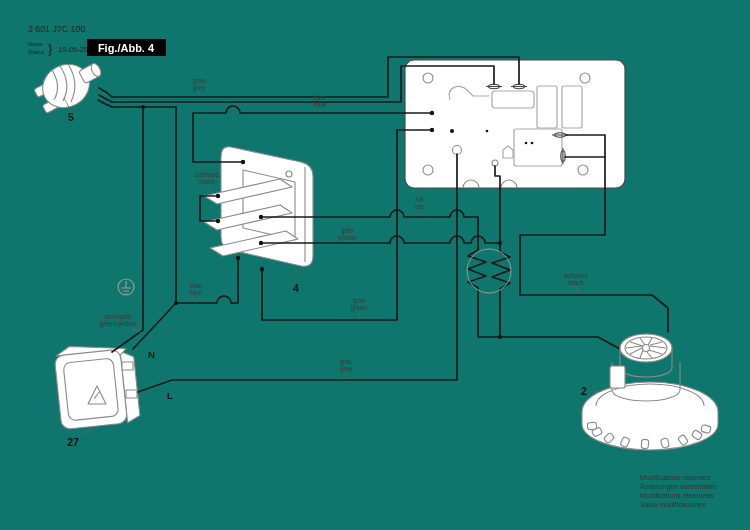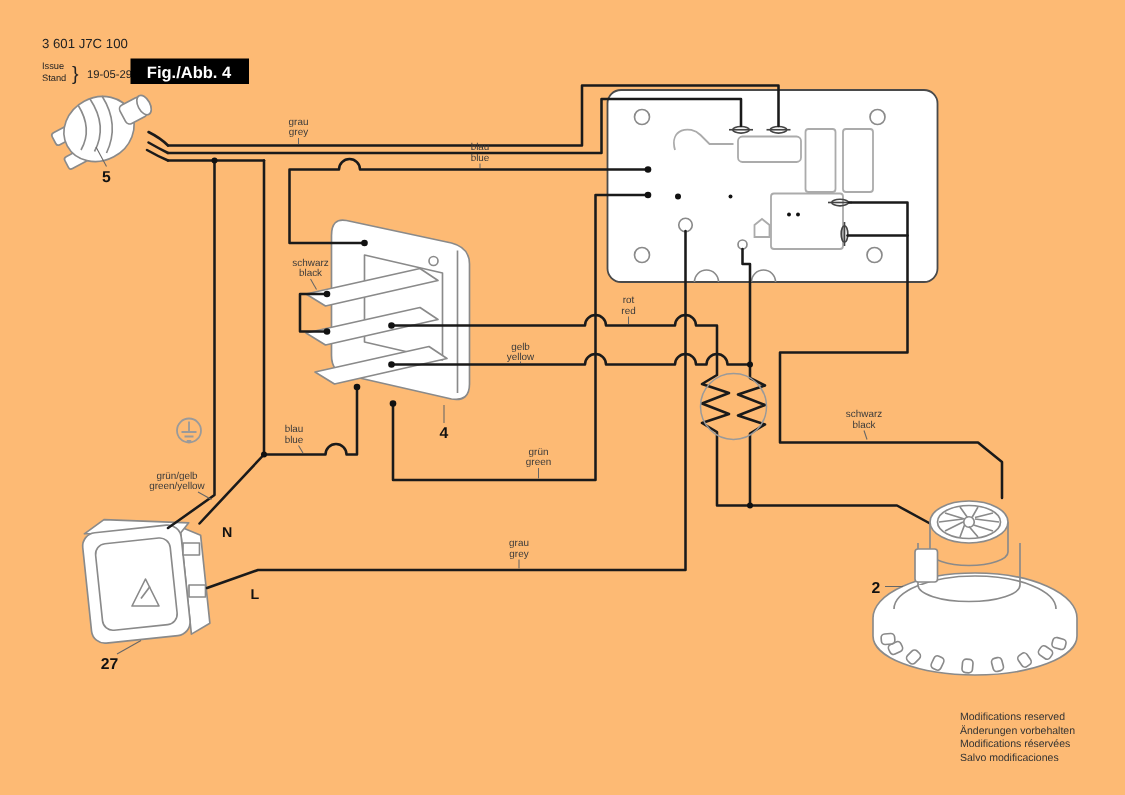--- a/index.html
+++ b/index.html
@@ -1,16 +1,16 @@
 <!DOCTYPE html>
 <html><head>
 <meta charset="utf-8">
 <style>
   html,body{margin:0;padding:0;background:#fff;}
-  #stage{position:relative;width:750px;height:530px;background:#fdba74;overflow:hidden;
+  #stage{position:relative;width:750px;height:530px;background:#0f766e;overflow:hidden;
          font-family:"Liberation Sans","DejaVu Sans",sans-serif;}
   svg text{font-family:"Liberation Sans","DejaVu Sans",sans-serif;}
   .w{stroke:#1a1a1a;stroke-width:1.7;fill:none;stroke-linejoin:round;stroke-linecap:round;}
   .c{stroke:#8a8a8a;stroke-width:1.1;fill:none;stroke-linejoin:round;}
   .cf{stroke:#8a8a8a;stroke-width:1.1;fill:#ffffff;stroke-linejoin:round;}
   .pcbline{stroke:#4a4a4a;stroke-width:1.2;fill:#ffffff;}
   .lt{stroke:#ababab;stroke-width:1.2;fill:none;}
   .term{stroke:#444;stroke-width:1.1;fill:none;}
   .lbl{font-size:6.6px;fill:#3a3a3a;text-anchor:middle;}
   .pn{font-size:10.5px;font-weight:bold;fill:#111;}

